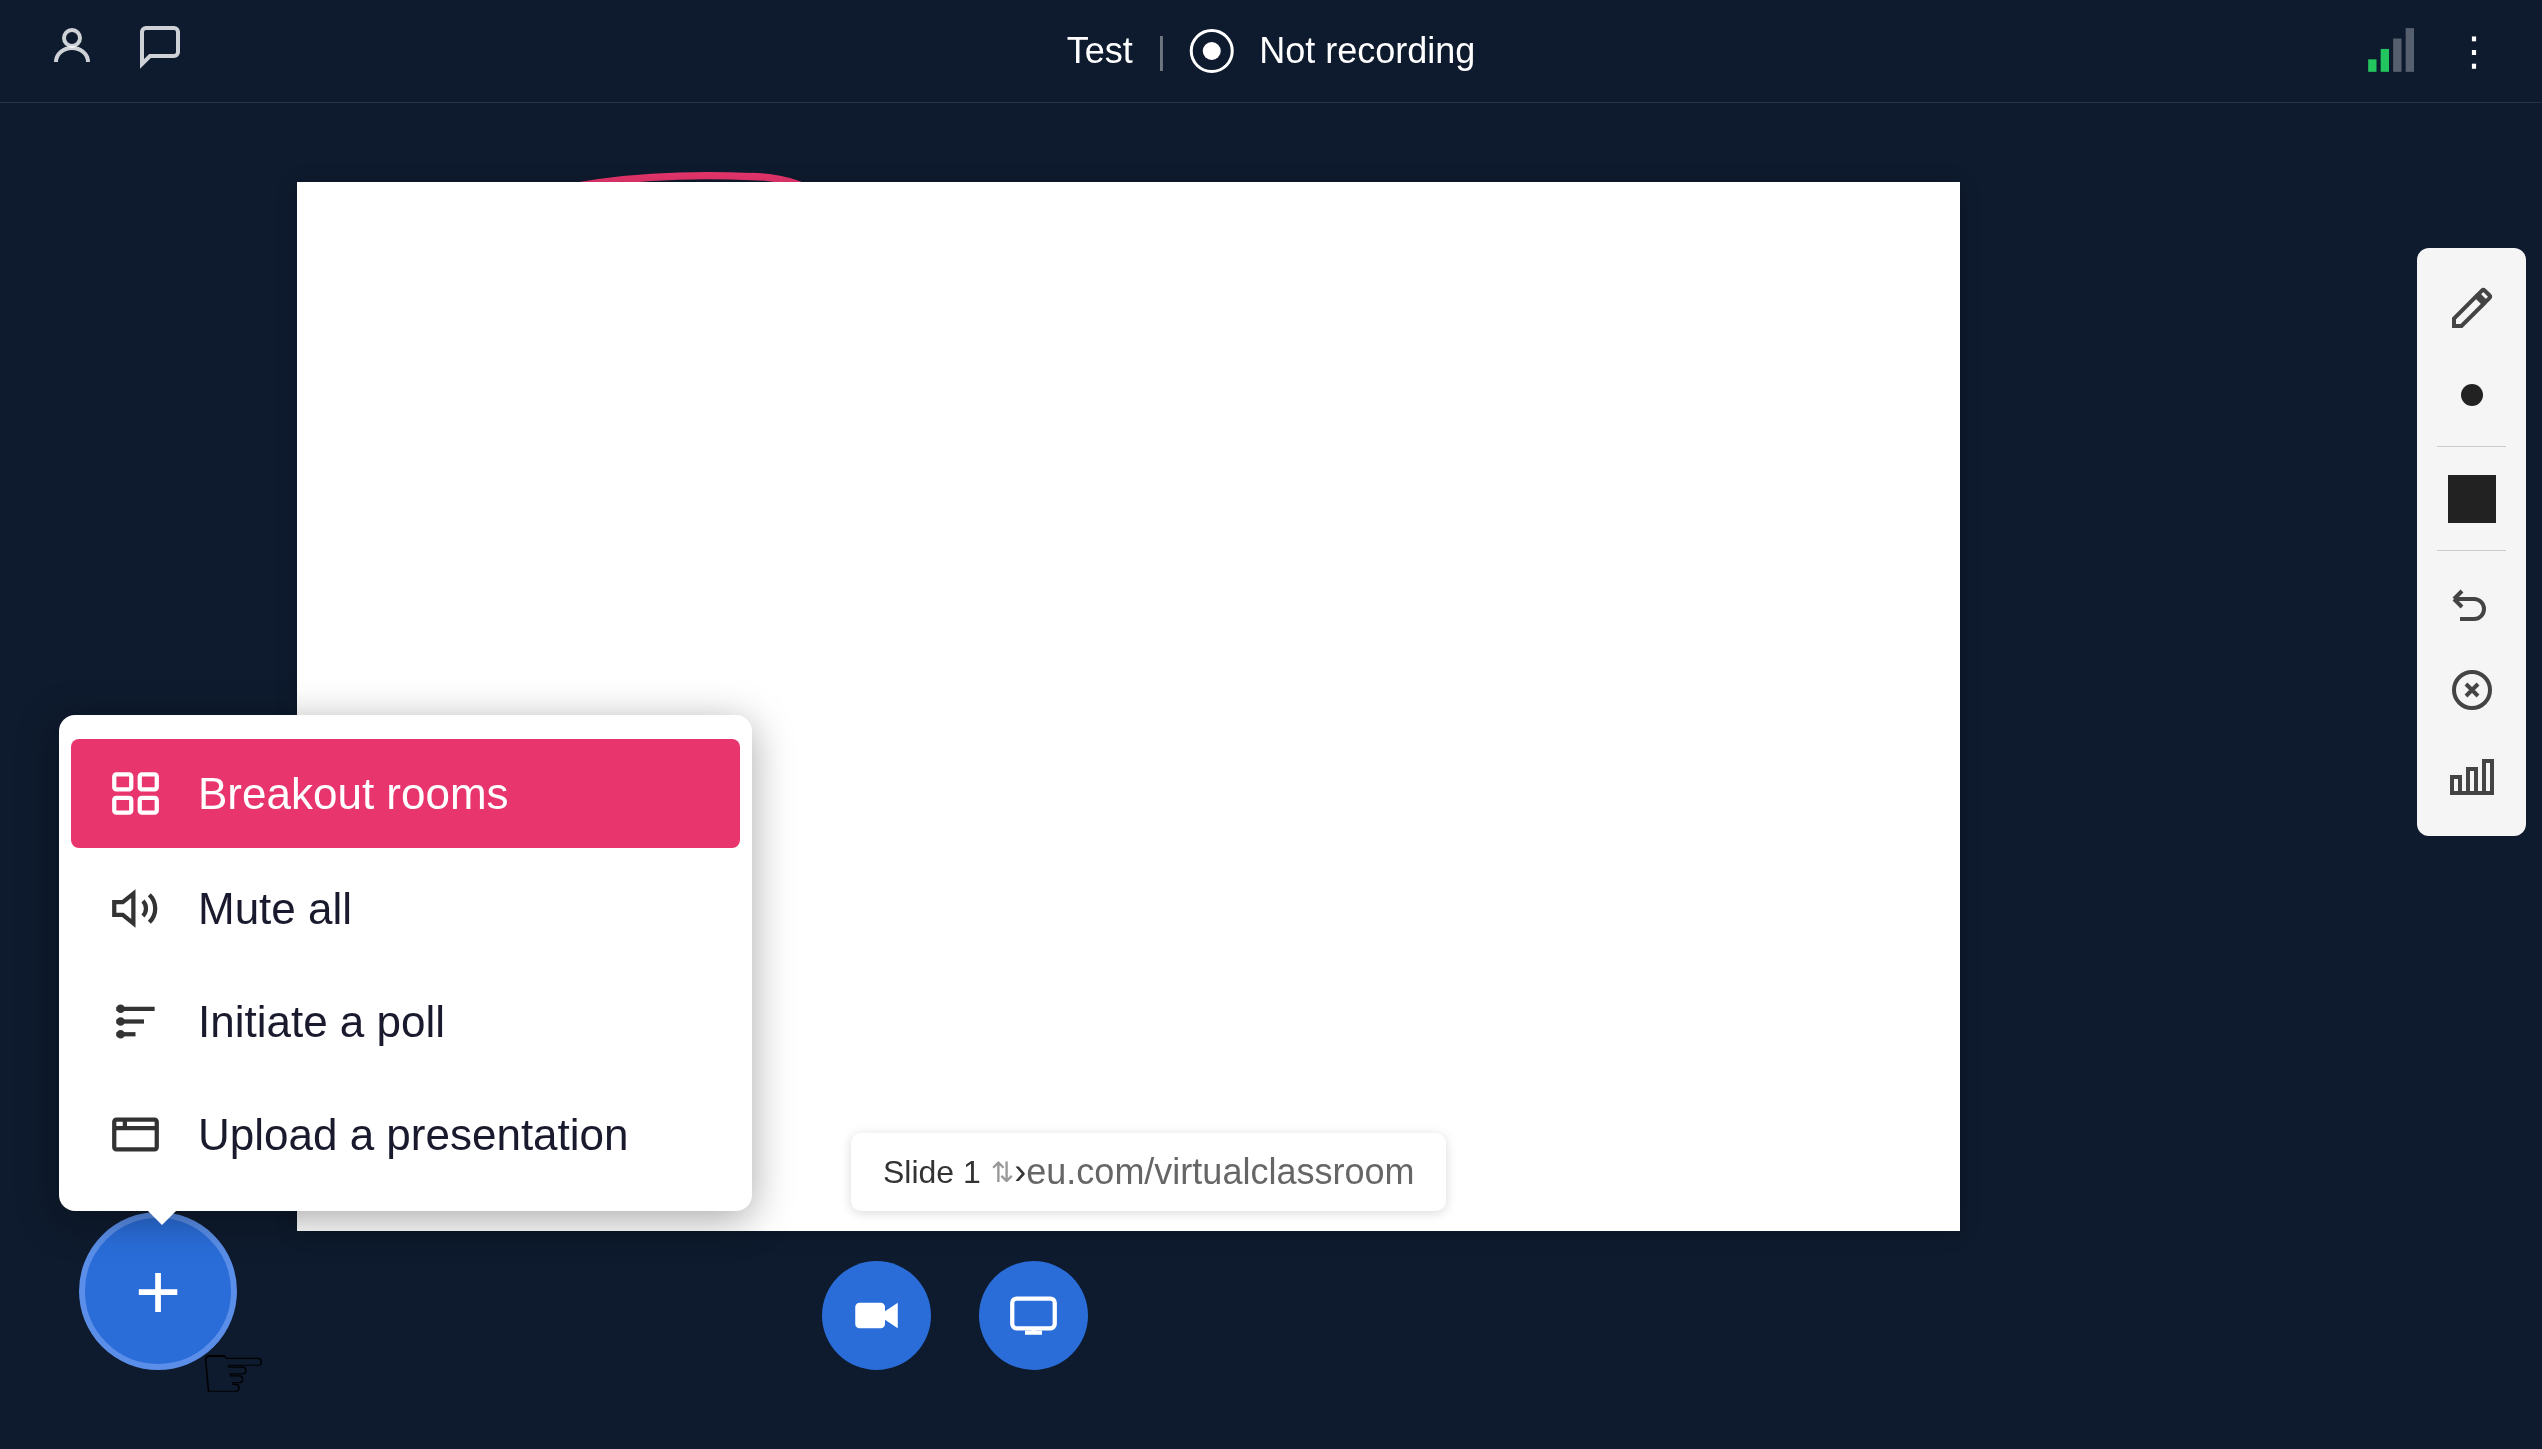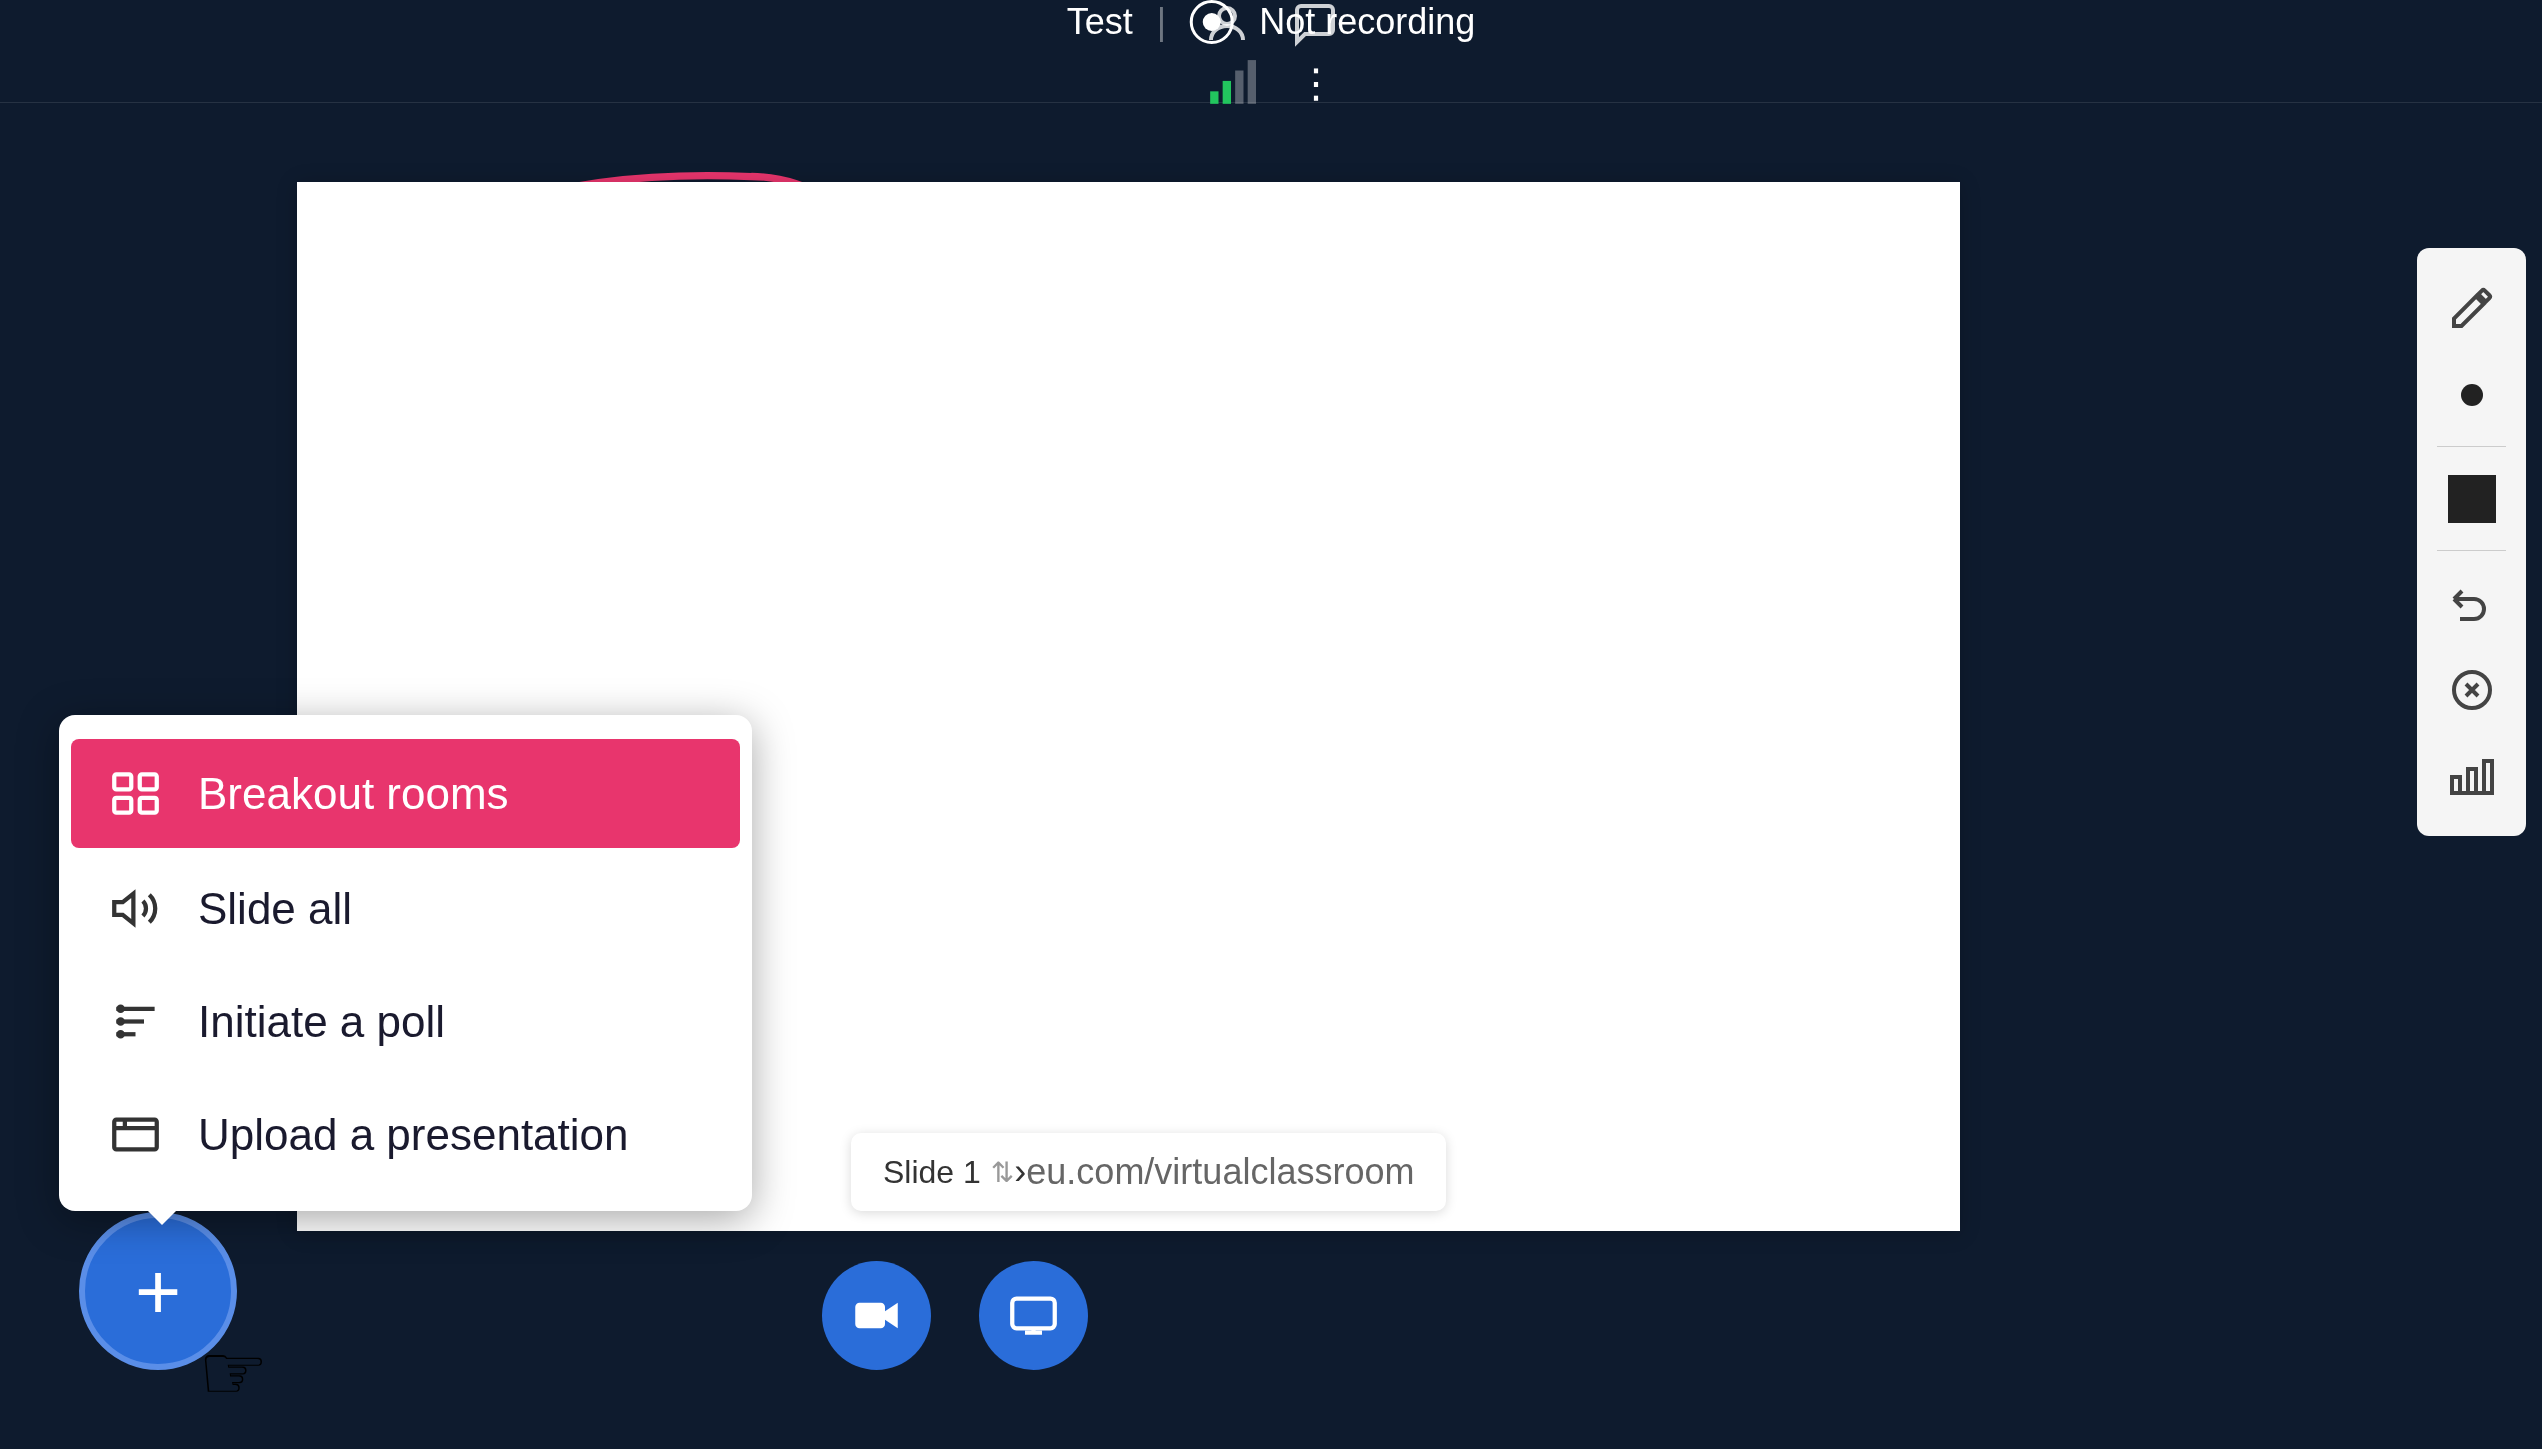--- a/index.html
+++ b/index.html
@@ -16,21 +16,20 @@
     .header {
       position: absolute;
       top: 0; left: 0; right: 0;
       height: 103px;
       background-color: #0e1b2e;
       display: flex;
       align-items: center;
       justify-content: space-between;
       padding: 0 48px;
       border-bottom: 1px solid rgba(255,255,255,0.1);
-      flex-direction: column;
     }
     .header-left {
       display: flex;
       align-items: center;
       gap: 40px;
     }
     .header-center {
       display: flex;
       align-items: center;
       gap: 24px;
@@ -383,21 +382,21 @@
   </div>
 
   <div class="menu-item">
     <div class="menu-icon">
       <svg width="51" height="51" viewBox="0 0 24 24" fill="none" stroke="#333" stroke-width="2">
         <polygon points="11 5 6 9 2 9 2 15 6 15 11 19 11 5"></polygon>
         <path d="M15.5 8.5a5 5 0 0 1 0 7"></path>
         <path d="M18.5 5.5a9 9 0 0 1 0 13"></path>
       </svg>
     </div>
-    <span>Slide all</span>
+    <span>Mute all</span>
   </div>
 
   <div class="menu-item">
     <div class="menu-icon">
       <svg width="51" height="51" viewBox="0 0 24 24" fill="none" stroke="#333" stroke-width="2">
         <line x1="3" y1="6" x2="21" y2="6"></line>
         <line x1="3" y1="12" x2="16" y2="12"></line>
         <line x1="3" y1="18" x2="12" y2="18"></line>
         <circle cx="5" cy="6" r="1" fill="#333"></circle>
         <circle cx="5" cy="12" r="1" fill="#333"></circle>

